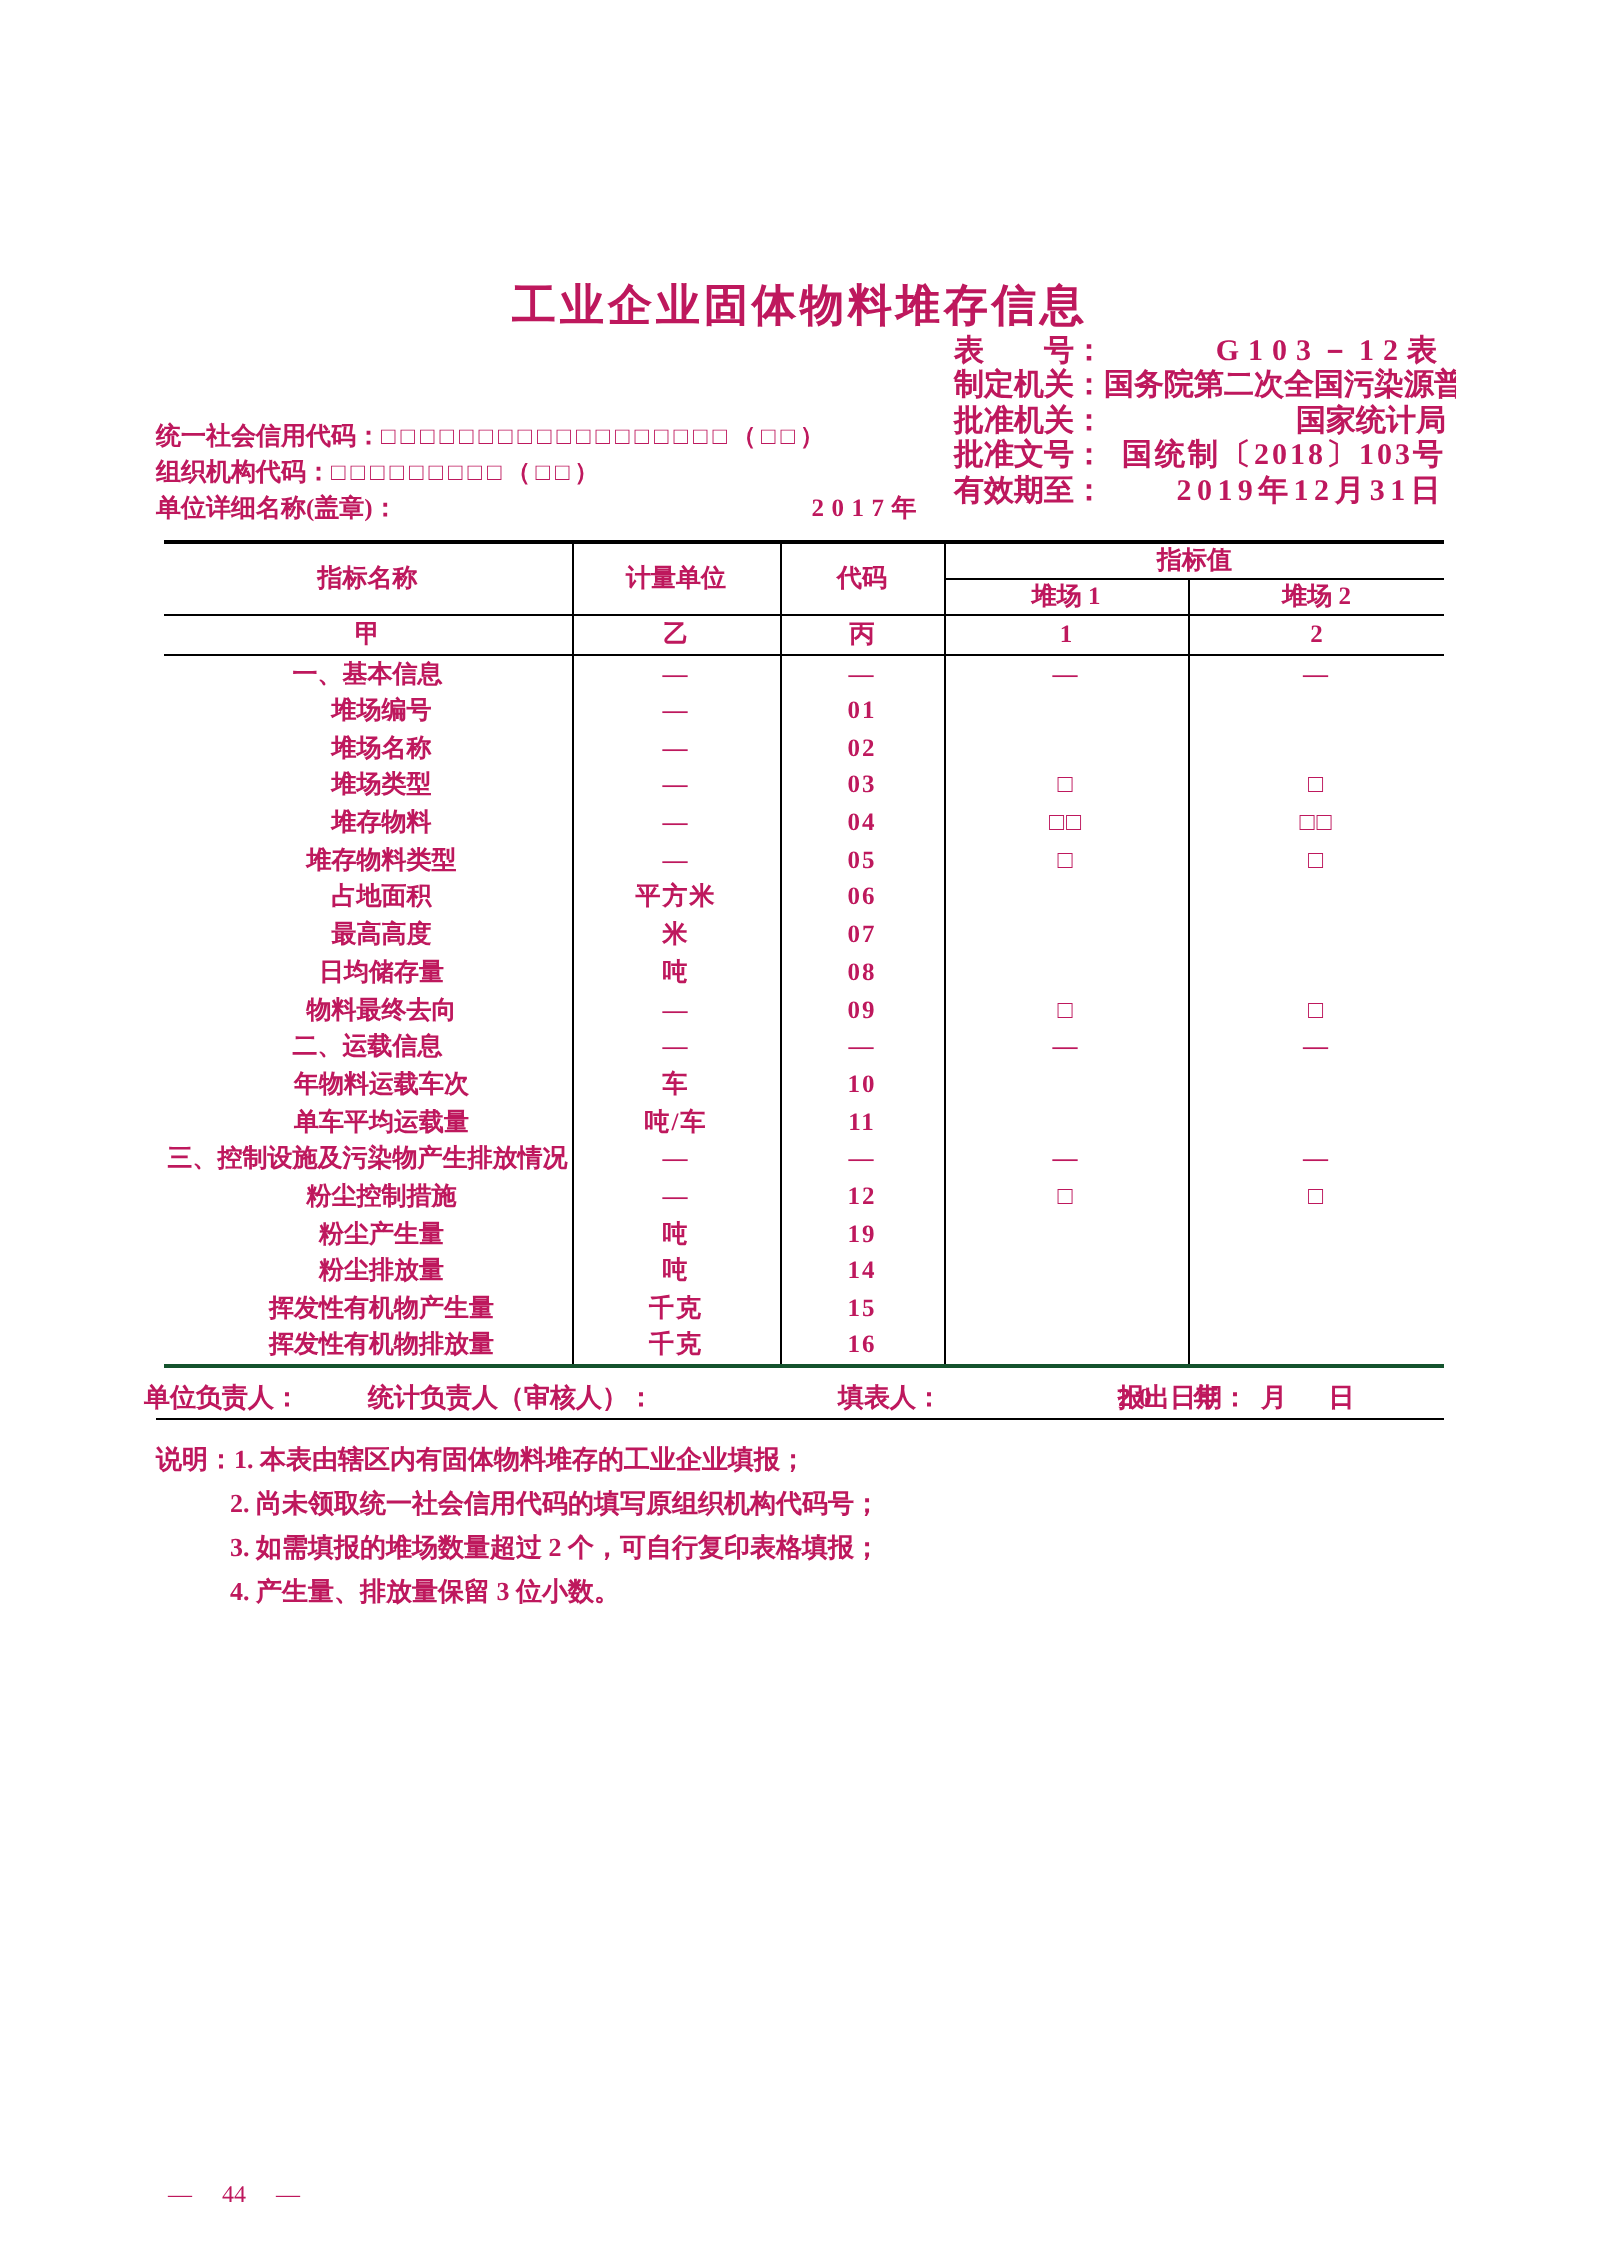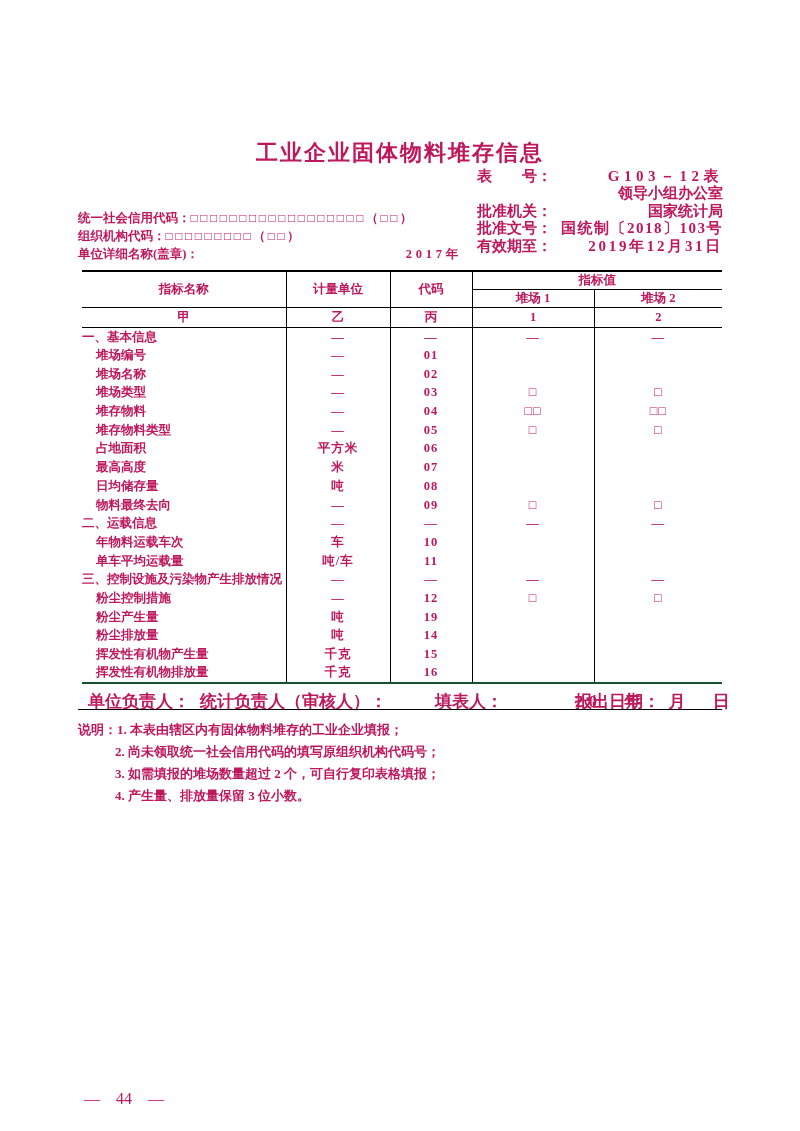--- a/index.html
+++ b/index.html
@@ -40,64 +40,64 @@
   .form-table th, .form-table td {
     padding:0; text-align:center; vertical-align:middle;
     font-weight:bold; overflow:hidden; white-space:nowrap;
   }
   .form-table .br { border-right:1px solid #000; }
   .form-table .hb { border-bottom:1px solid #000; }
   .form-table thead tr.r1 th { height:18px; }
   .form-table thead tr.r2 th { height:18px; }
   .form-table thead tr.r3 th { height:20px; }
   .form-table tbody td { height:18.7px; letter-spacing:1px; }
-  .form-table tbody td.c0 { text-align:left; padding-left:14px; letter-spacing:0; }
+  .form-table tbody td.c0 { text-align:center; padding-left:14px; letter-spacing:0; }
   .form-table tbody tr.sec td.c0 { padding-left:0; }
   
   .sign-row {
-    position:absolute; left:88px; top:642px; width:660px; height:18px;
-    font-size:17px; font-weight:bold; white-space:nowrap;
+    position:absolute; left:72px; top:642px; width:660px; height:18px;
+    font-size:13px; font-weight:bold; white-space:nowrap;
   }
   .sign-row span { position:absolute; top:0; }
   .sign-unit   { left:0; }
   .sign-stats  { left:112px; }
   .sign-filler { left:347px; }
   .sign-date   { left:487px; }
   .sign-line {
     position:absolute; left:78px; top:661px; width:644px; height:0;
     border-top:1px solid #000;
   }
   
   .notes {
     position:absolute; left:78px; top:671px; width:560px;
     font-size:13px; font-weight:bold; line-height:22px;
   }
   .notes .note-first { display:flex; }
   .notes .indent { padding-left:37px; }
   
   .page-num {
     position:absolute; left:84px; top:1042px;
-    font-size:16px; word-spacing:12px;
+    font-size:12px; word-spacing:12px;
   }
 </style>
 </head>
 <body>
 
 <div class="page">
 
   <div class="title">工业企业固体物料堆存信息</div>
 
   <div class="meta-right">
     <div class="line">
       <span>表　　号：</span>
       <span class="val sp1">G103－12表</span>
     </div>
     <div class="line">
-      <span></span>
-      <span class="val">领导小组办公室</span>
+      <span>制定机关：</span>
+      <span class="val">国务院第二次全国污染源普查</span>
     </div>
     <div class="line">
       <span>批准机关：</span>
       <span class="val">国家统计局</span>
     </div>
     <div class="line">
       <span>批准文号：</span>
       <span class="val sp3">国统制〔2018〕103号</span>
     </div>
     <div class="line">

